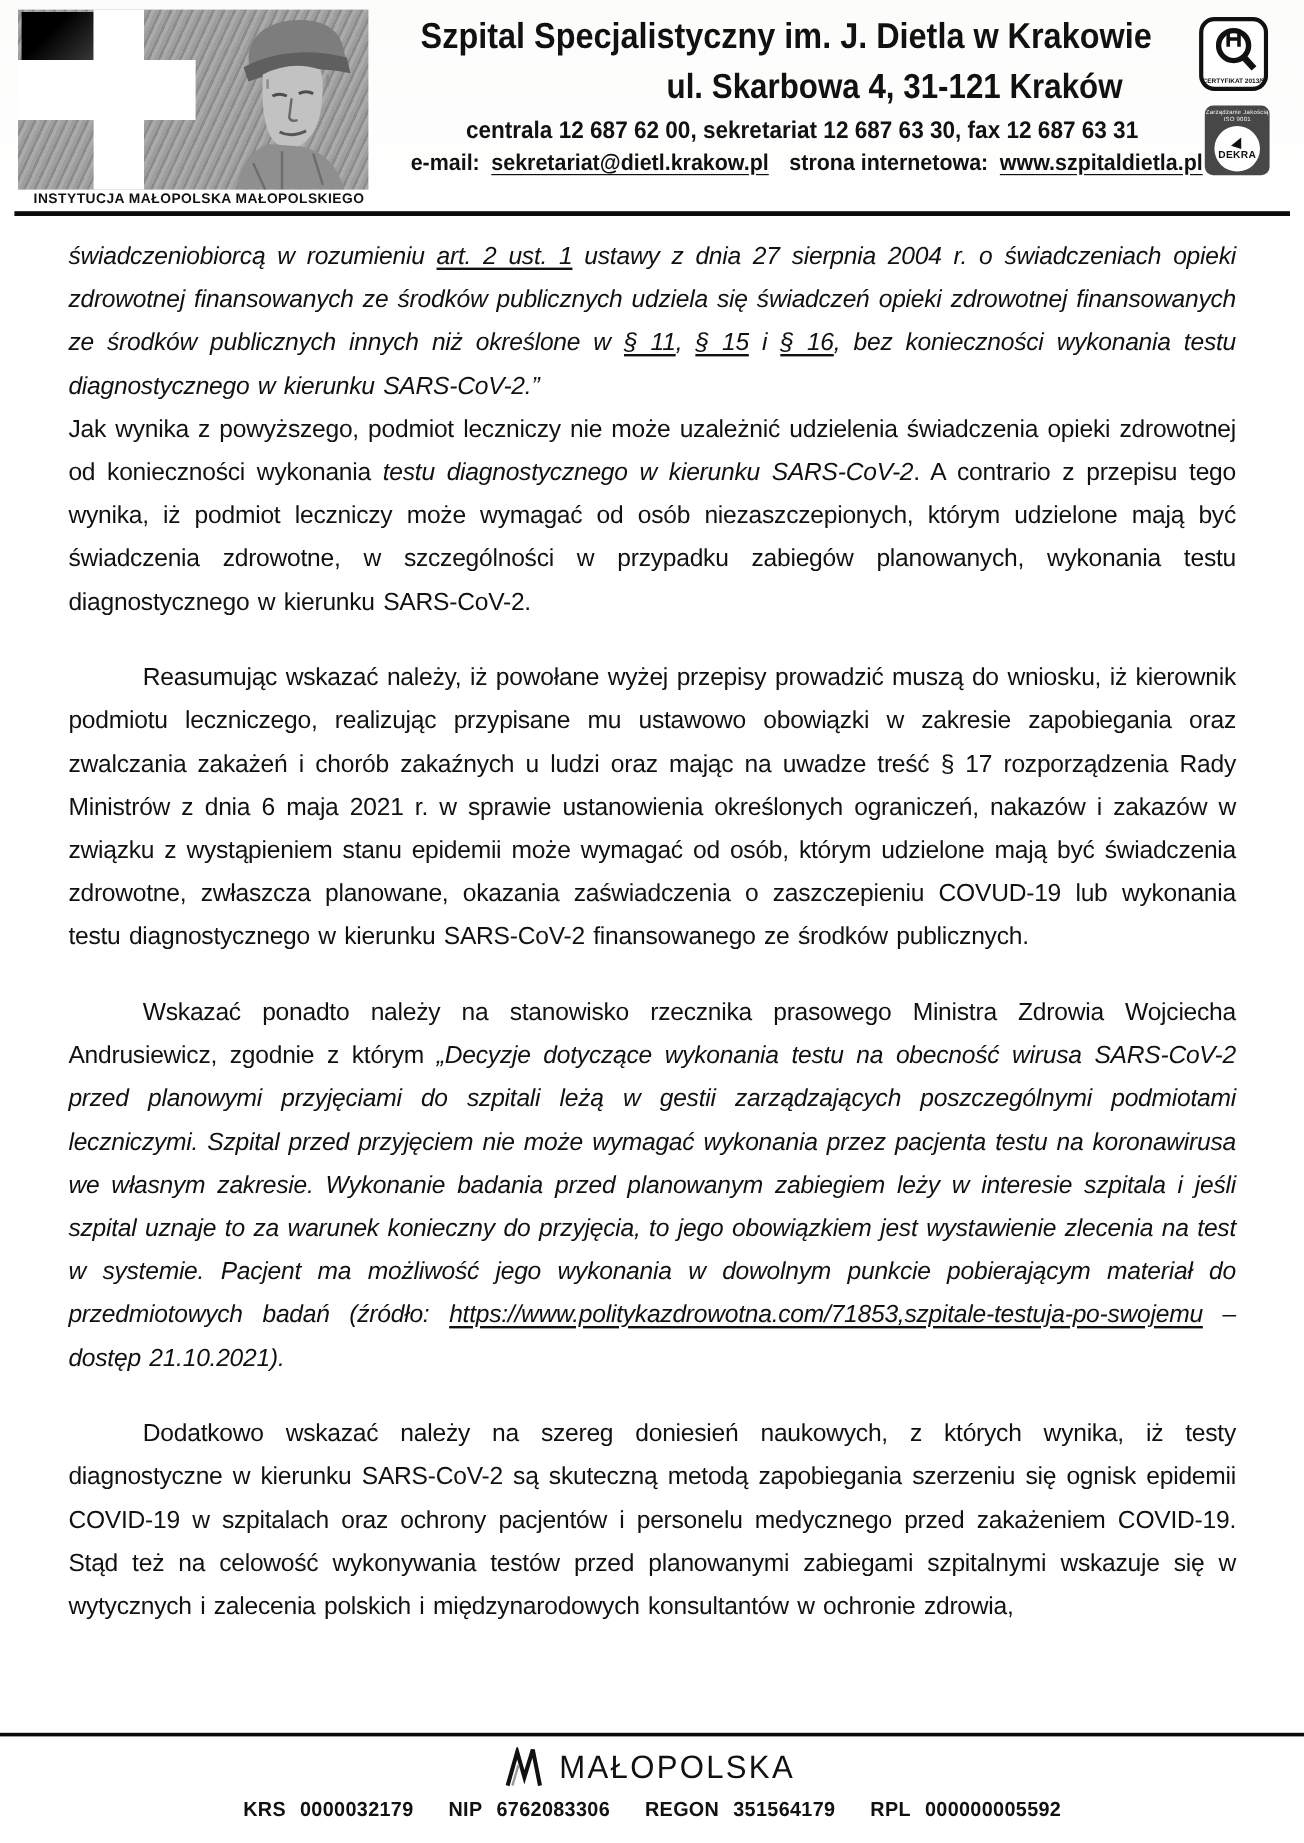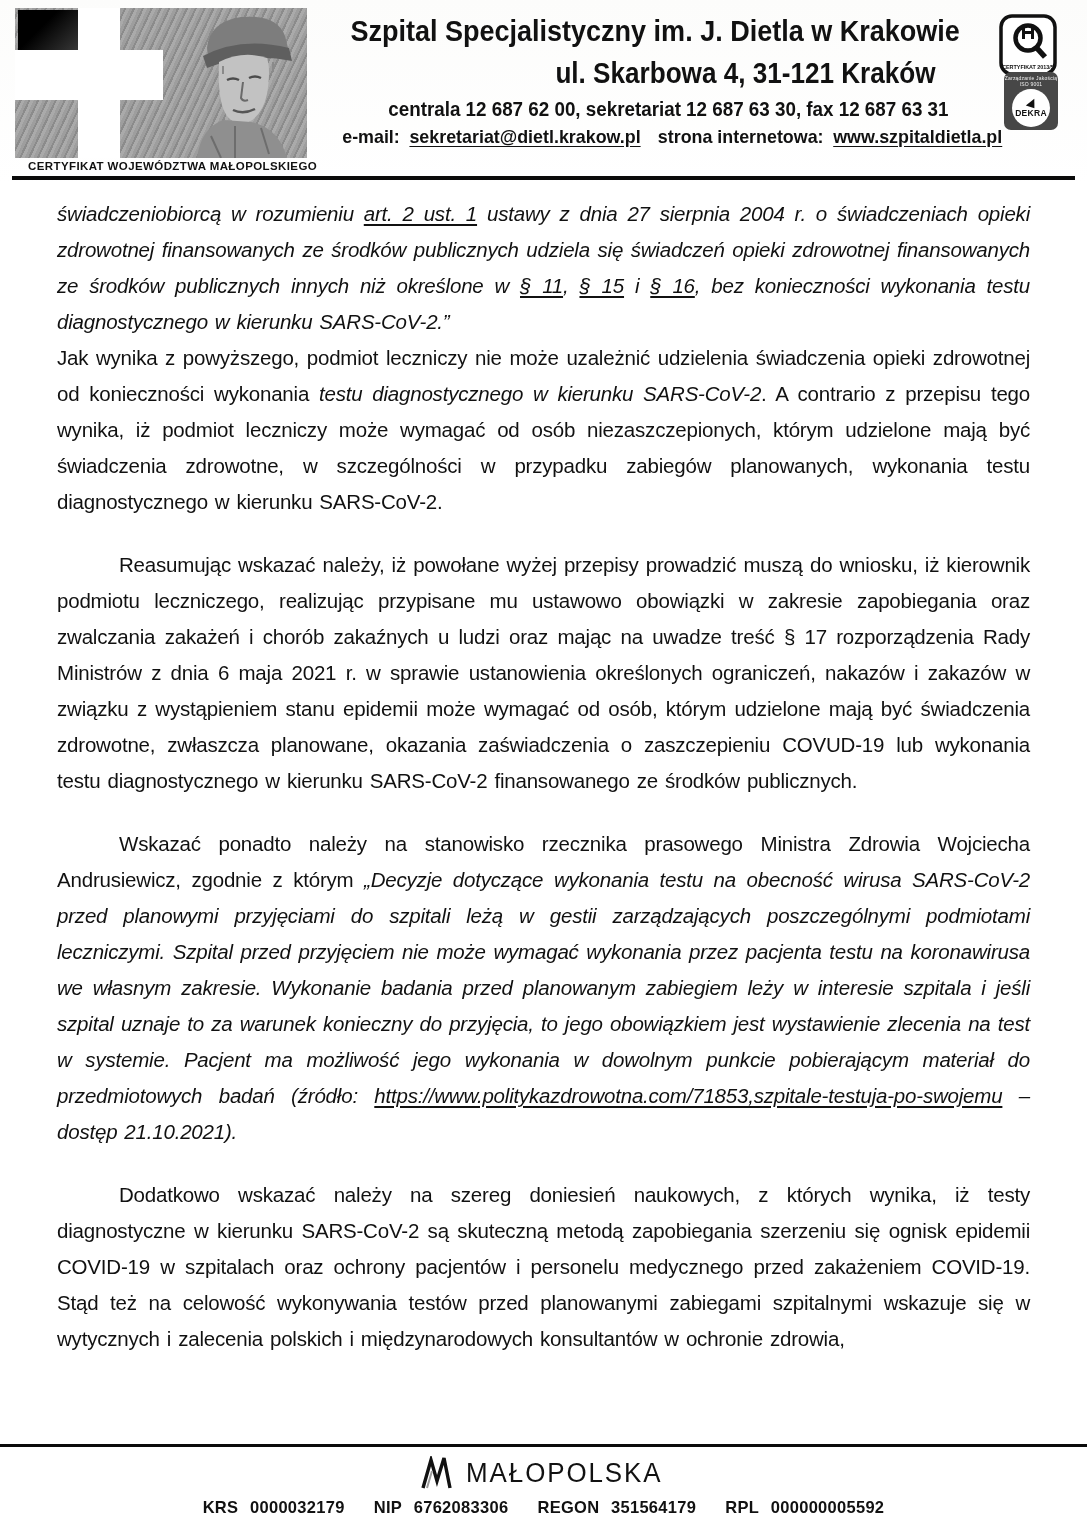--- a/index.html
+++ b/index.html
@@ -18,21 +18,21 @@
   .logo svg{position:absolute;right:2px;top:0;}
   .logo-caption{position:absolute;left:28px;top:160px;font-size:11.5px;font-weight:700;letter-spacing:.4px;}
   .head-center{position:absolute;left:318px;top:14px;width:650px;text-align:right;}
   .h-title{font-size:30px;font-weight:700;transform:scaleX(.90);transform-origin:center;white-space:nowrap;line-height:34px;}
   .h-addr{font-size:29px;font-weight:700;transform:scaleX(.90);transform-origin:center;margin-top:9px;line-height:32px;}
   .h-phones{font-size:20px;font-weight:700;transform:scaleX(.94);transform-origin:center;margin-top:9px;white-space:nowrap;}
   .h-contact{font-size:19px;font-weight:700;transform:scaleX(.94);transform-origin:center;margin-top:5px;white-space:nowrap;}
   .h-contact .lab{margin:0 5px;}
   .h-contact .lnk{text-decoration:underline;text-underline-offset:3px;margin-right:8px;}
   .qbadge{position:absolute;left:999px;top:14px;}
-  .dekra{position:absolute;left:1004px;top:72px;width:54px;height:58px;background:#474747;border-radius:7px;
+  .dekra{position:absolute;left:1004px;top:88px;width:54px;height:58px;background:#474747;border-radius:7px;
     text-align:center;color:#fff;padding-top:3px;box-sizing:border-box;}
   .dekra .tl{font-size:5px;line-height:6px;letter-spacing:.2px;opacity:.92;}
   .dekra .circ{width:38px;height:38px;border-radius:50%;background:#fff;color:#111;margin:2px auto 0;
     display:flex;flex-direction:column;align-items:center;justify-content:center;}
   .dekra .arrow{width:0;height:0;border-left:6px solid transparent;border-right:3px solid transparent;
     border-bottom:9px solid #111;transform:rotate(18deg);margin-bottom:1px;}
   .dekra .nm{font-size:8.5px;font-weight:700;letter-spacing:.3px;}
   .rule-top{position:absolute;left:12px;top:176px;width:1063px;height:4px;background:#0b0b0b;}
   
   main{position:absolute;left:57px;top:196px;width:973px;}
@@ -63,21 +63,21 @@
       <path d="M26 48 Q64 28 112 40 L115 53 Q72 44 30 60 Z" fill="#5f5f5f"></path>
       <path d="M42 54 Q40 94 50 108 Q60 120 72 114 Q86 106 90 86 Q94 62 90 50 Q66 42 42 54 Z" fill="#c2c2c2"></path>
       <path d="M50 72 Q56 69 62 72 M72 70 Q78 67 84 70" stroke="#4c4c4c" stroke-width="2.5" fill="none"></path>
       <path d="M66 74 L64 90 Q66 94 71 92" stroke="#6a6a6a" stroke-width="2" fill="none"></path>
       <path d="M56 102 Q66 107 78 101" stroke="#555" stroke-width="2.5" fill="none"></path>
       <path d="M20 150 Q24 120 46 112 L74 114 Q102 120 110 150 Z" fill="#8f8f8f"></path>
       <path d="M34 128 L44 150 M58 118 L58 150 M84 120 L92 146" stroke="#6d6d6d" stroke-width="2" fill="none"></path>
       <path d="M46 58 L46 66 M96 54 L96 64" stroke="#8a8a8a" stroke-width="2"></path>
     </svg>
   </div>
-  <div class="logo-caption">CERTYFIKAT WOJEWÓDZTWA MAŁOPOLSKIEGO</div>
+  <div class="logo-caption">INSTYTUCJA MAŁOPOLSKA MAŁOPOLSKIEGO</div>
 
   <div class="head-center">
     <div class="h-title">Szpital Specjalistyczny im. J. Dietla w Krakowie</div>
     <div class="h-addr">ul. Skarbowa 4, 31-121 Kraków</div>
     <div class="h-phones">centrala 12 687 62 00,  sekretariat 12 687 63 30,  fax 12 687 63 31</div>
     <div class="h-contact">
       <span class="lab">e-mail:</span>
       <span class="lnk">sekretariat@dietl.krakow.pl</span>
       <span class="lab">strona internetowa:</span>
       <span class="lnk">www.szpitaldietla.pl</span>

